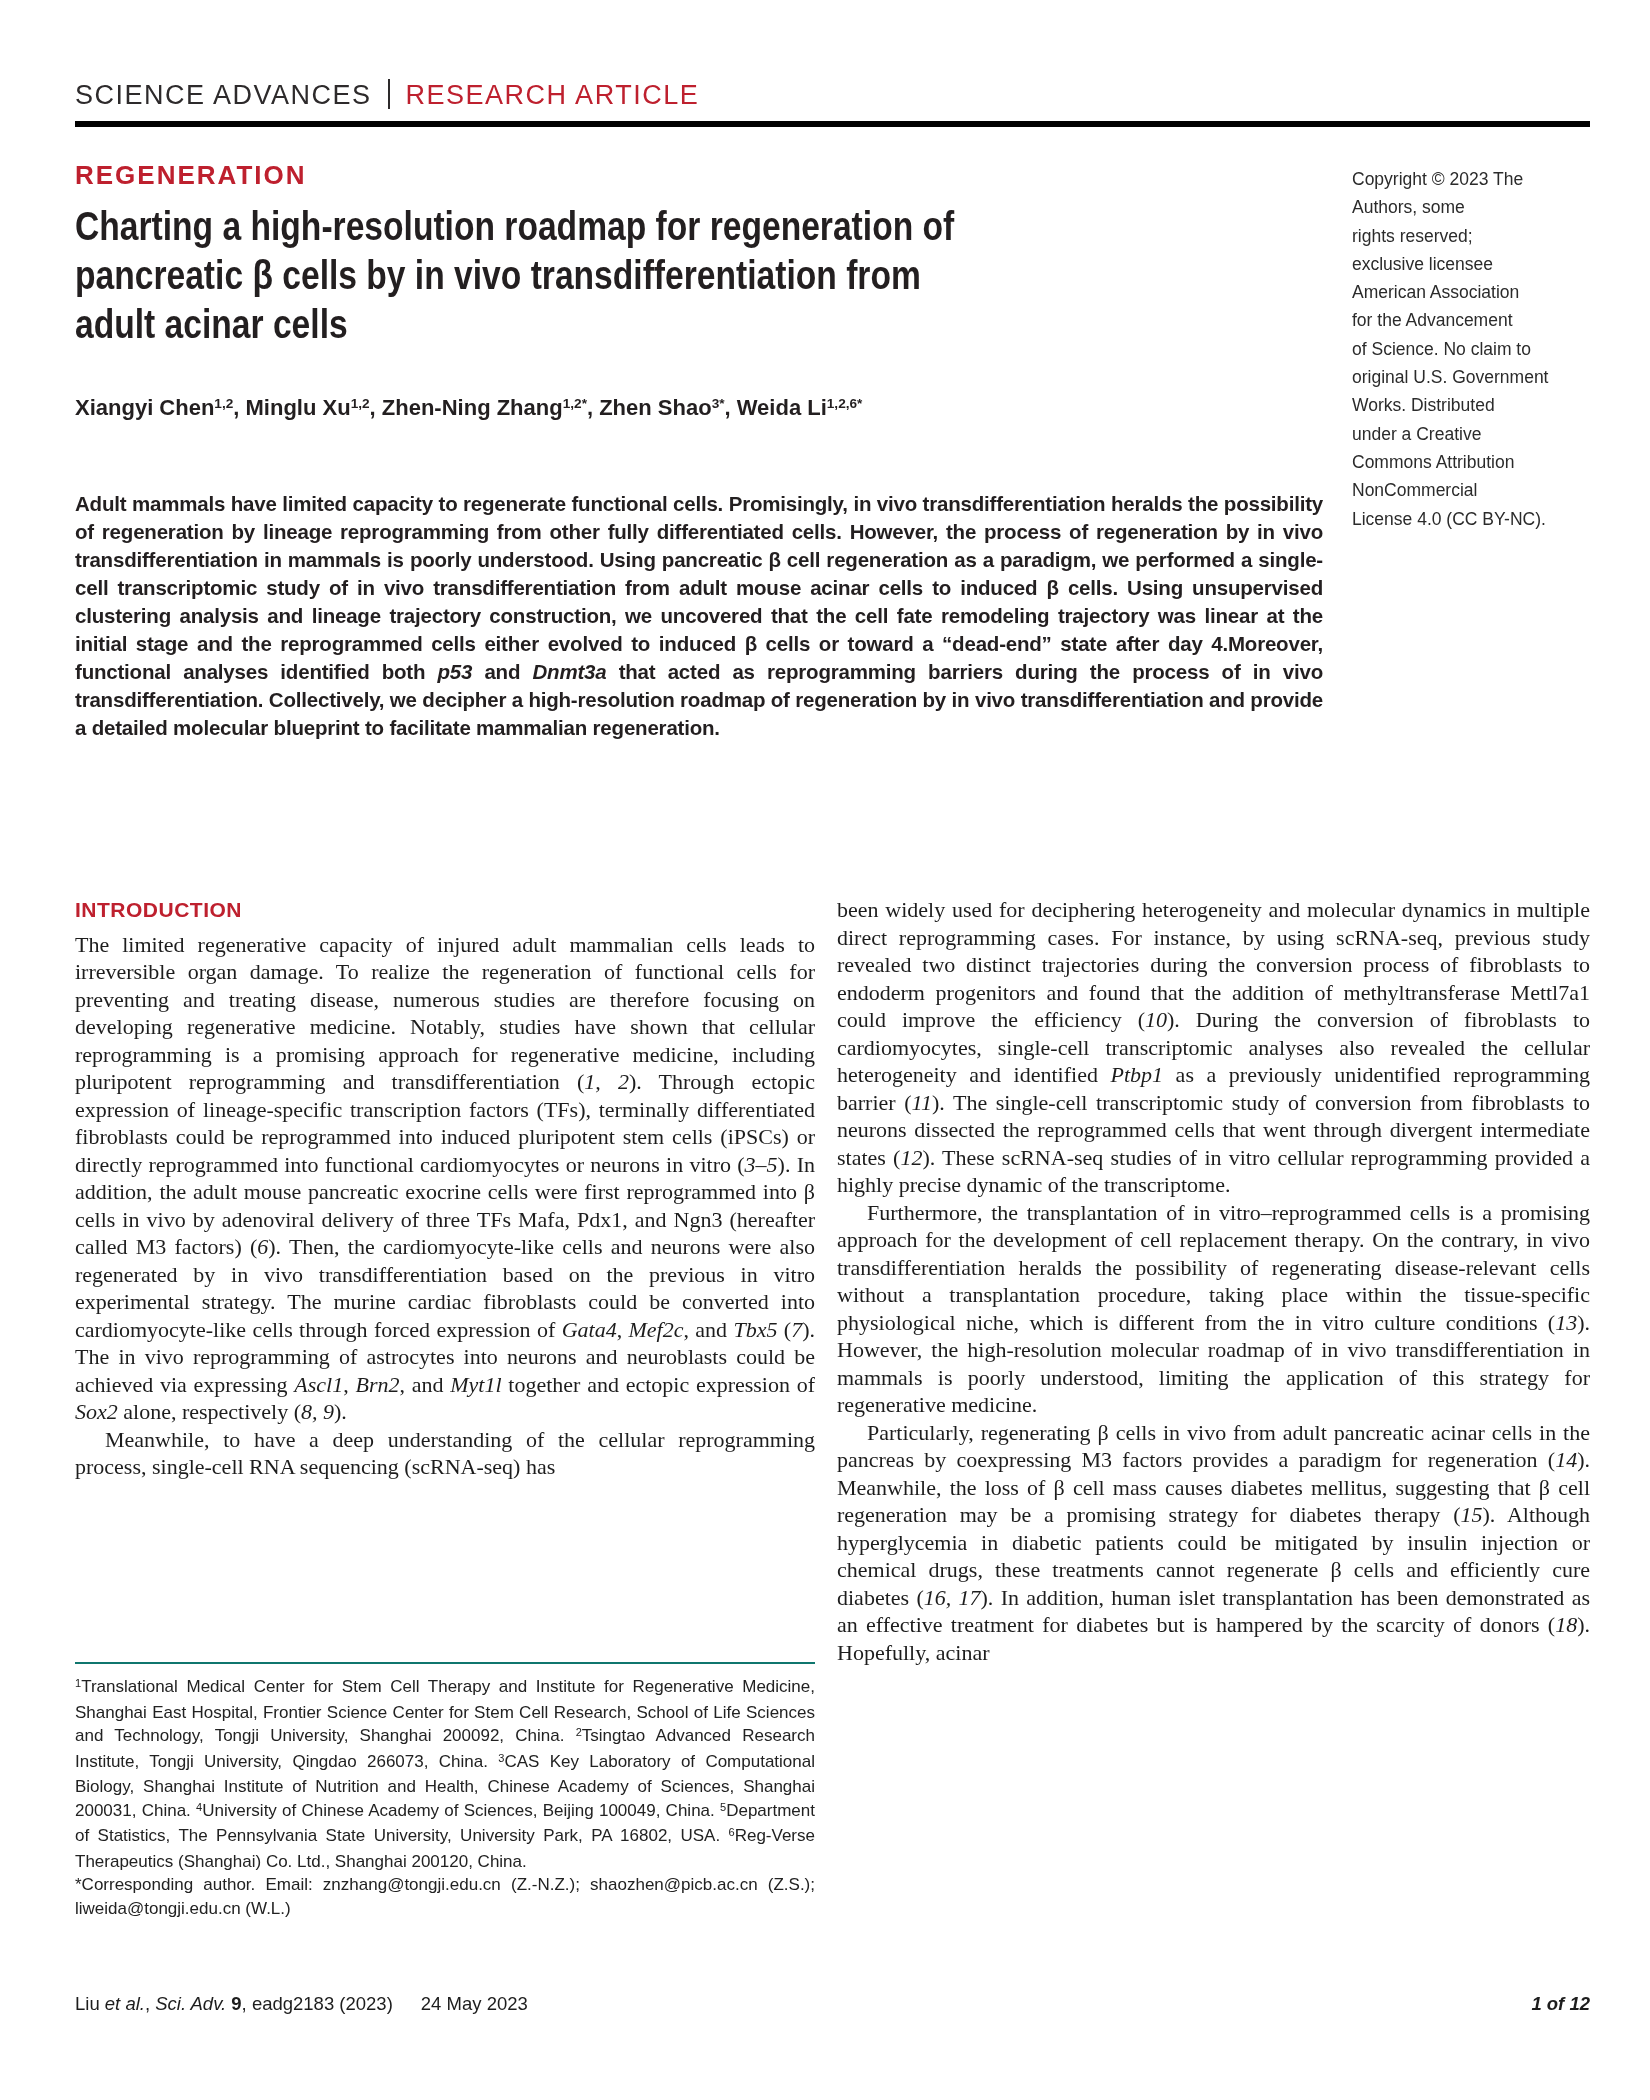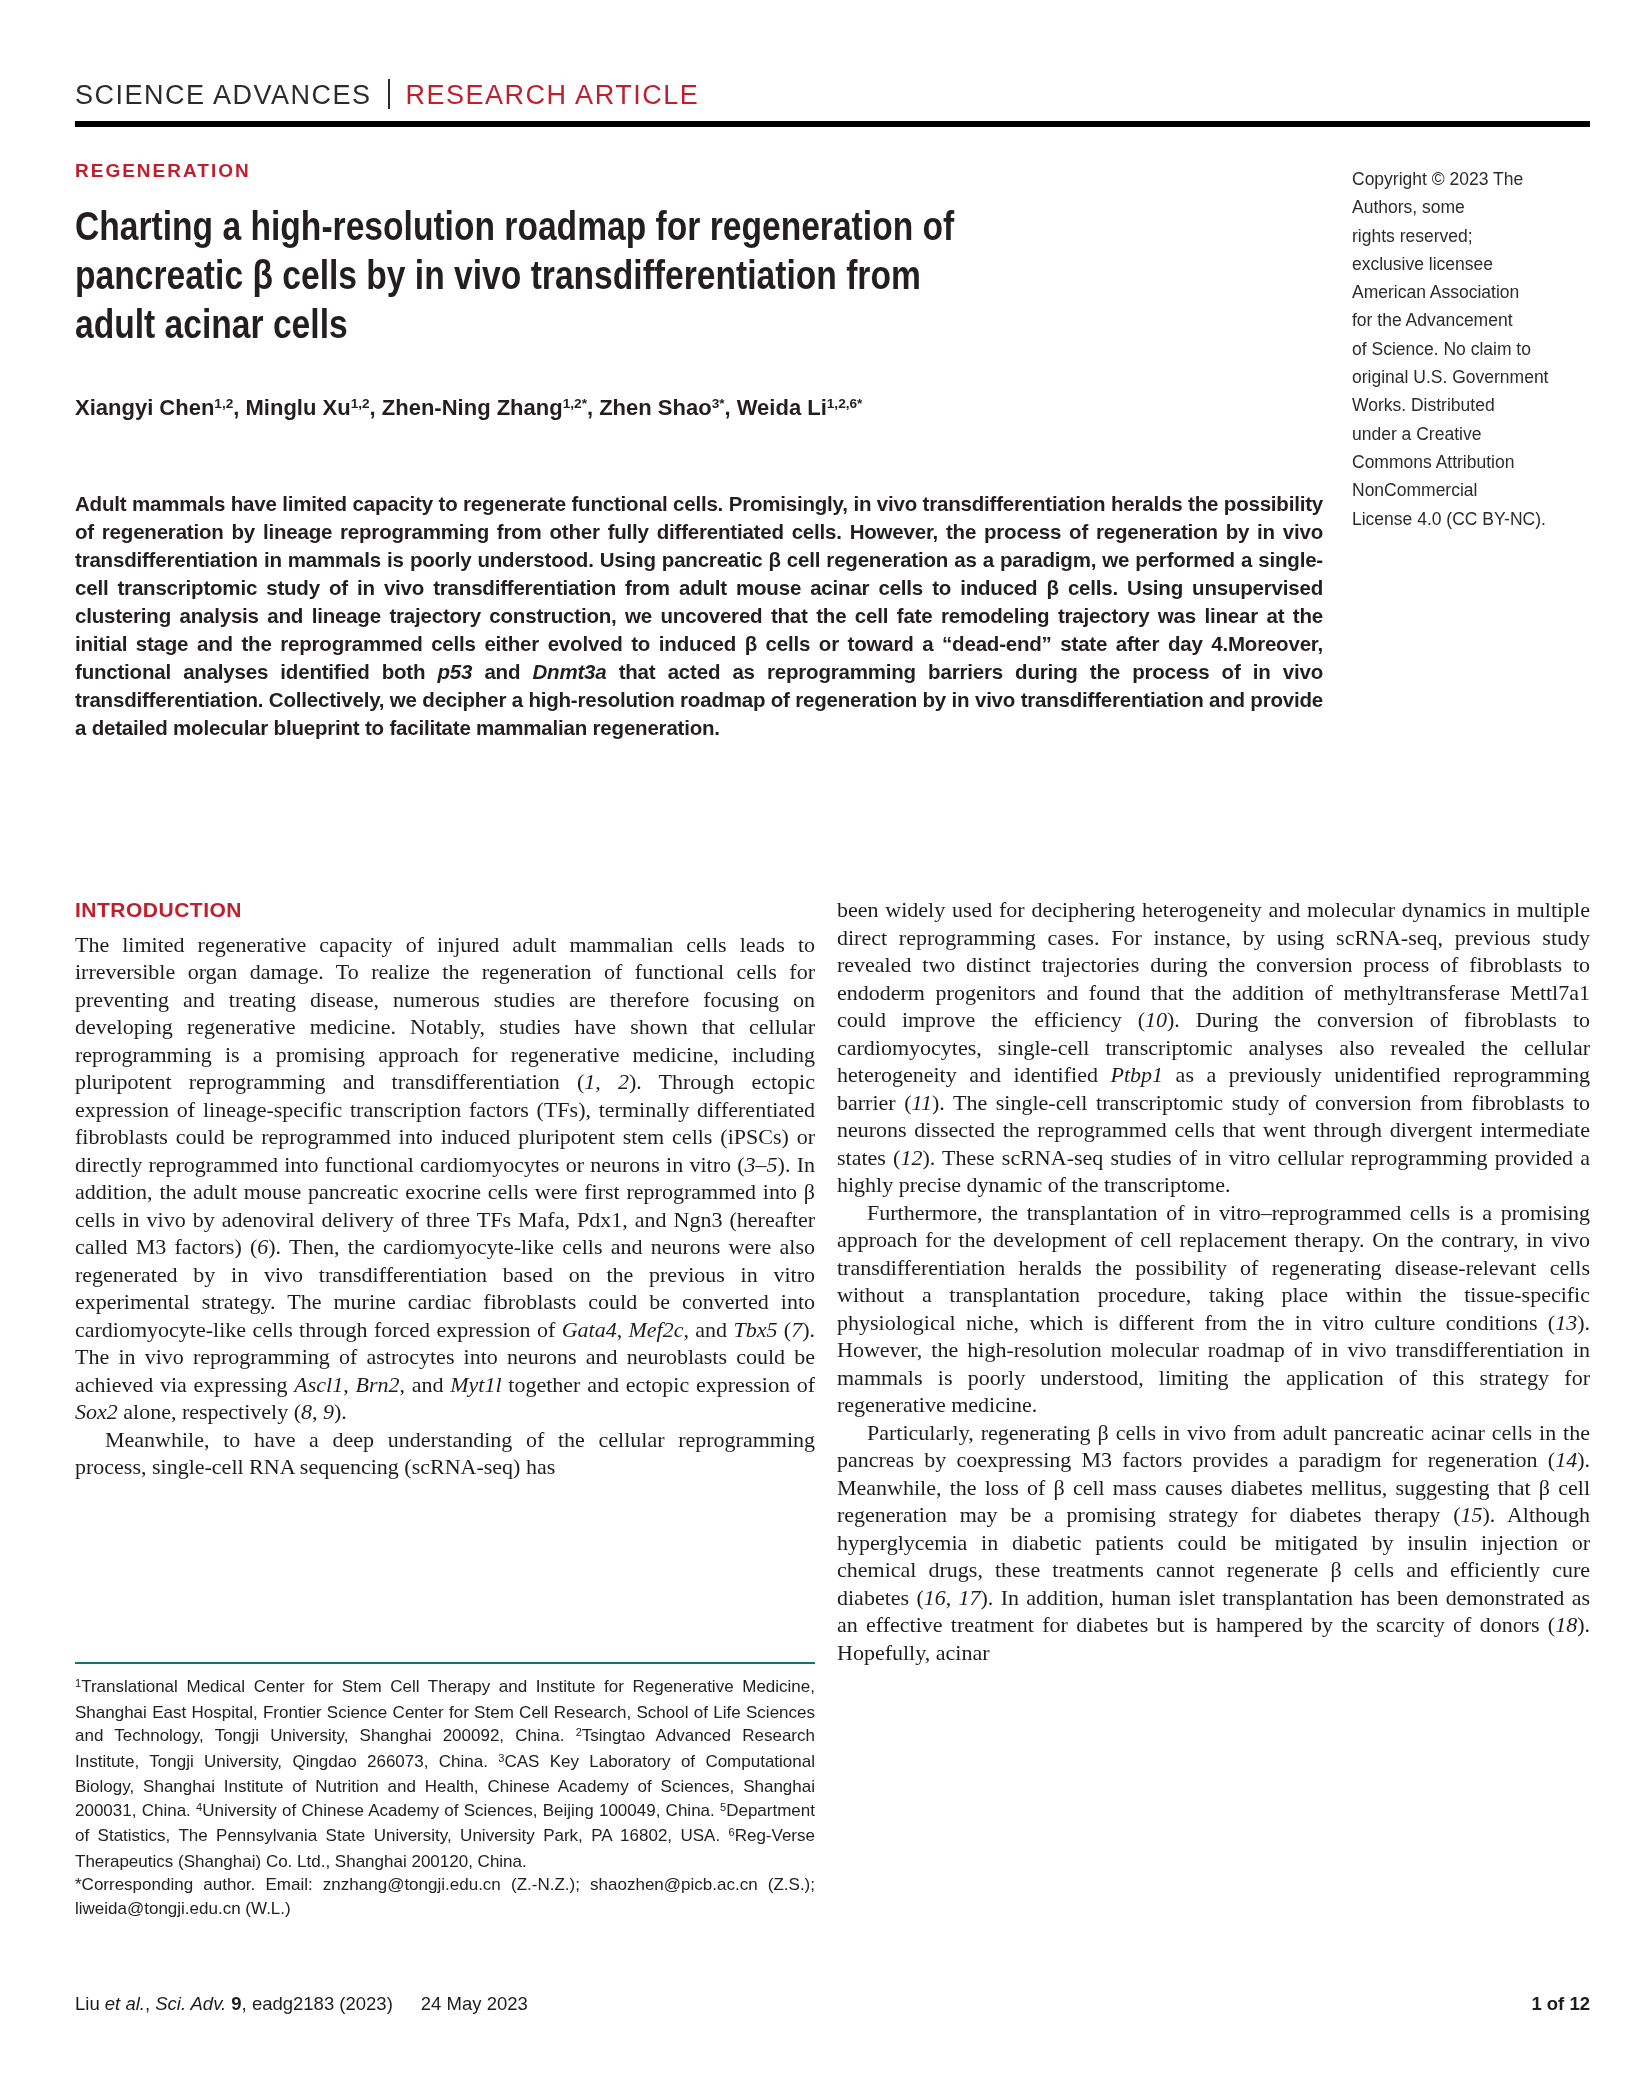--- a/index.html
+++ b/index.html
@@ -6,21 +6,21 @@
   .page{position:relative;width:1650px;height:2100px;background:#ffffff;overflow:hidden;
         color:var(--text-black,#231f20);font-family:"Liberation Sans",sans-serif;}
 
   .masthead{position:absolute;left:75px;top:79px;font-size:27px;font-weight:400;
             letter-spacing:1.5px;white-space:nowrap;color:#2d2a2b;}
   .mast-divider{display:inline-block;width:2px;height:30px;background:#2d2a2b;
                 margin:0 16px;vertical-align:-5px;}
   .article-type{color:var(--accent-red,#be202e);}
   .head-rule{position:absolute;left:75px;top:121px;width:1515px;height:6px;background:#000;}
 
-  .eyebrow{position:absolute;left:75px;top:160px;font-size:19px;font-weight:700;
+  .eyebrow{position:absolute;left:75px;top:160px;font-size:26px;font-weight:700;
            letter-spacing:2px;color:var(--accent-red,#be202e);}
 
   .title{position:absolute;left:75px;top:202px;margin:0;font-size:40px;line-height:49px;
          font-weight:700;white-space:nowrap;transform:scaleX(0.84);transform-origin:0 0;
          color:#231f20;}
 
   .authors{position:absolute;left:75px;top:390px;font-size:22px;font-weight:700;
            line-height:35px;white-space:nowrap;color:#231f20;}
 
   .sup{font-size:0.62em;position:relative;top:-0.5em;}
@@ -46,21 +46,21 @@
   .body-par.indent{text-indent:30px;}
 
   .footnotes{position:absolute;left:75px;top:1662px;width:740px;border-top:2px solid #0f766e;
              padding-top:11px;font-size:17px;line-height:23.5px;text-align:justify;color:#222;}
   .fn{margin:0;}
   .footnotes .sup{font-size:0.65em;top:-0.45em;}
 
   .page-footer{position:absolute;left:75px;top:1993px;width:1515px;display:flex;
                justify-content:space-between;font-size:18.5px;color:#1d1d1d;}
   .footer-date{margin-left:28px;}
-  .footer-page{font-weight:700;}
+  .footer-page{font-weight:700;font-style:italic;}
 </style>
 </head>
 <body>
 
 <div class="page">
 
   <header class="masthead">
     <span class="journal">SCIENCE ADVANCES</span><span class="mast-divider"></span><span class="article-type">RESEARCH ARTICLE</span>
   </header>
 

